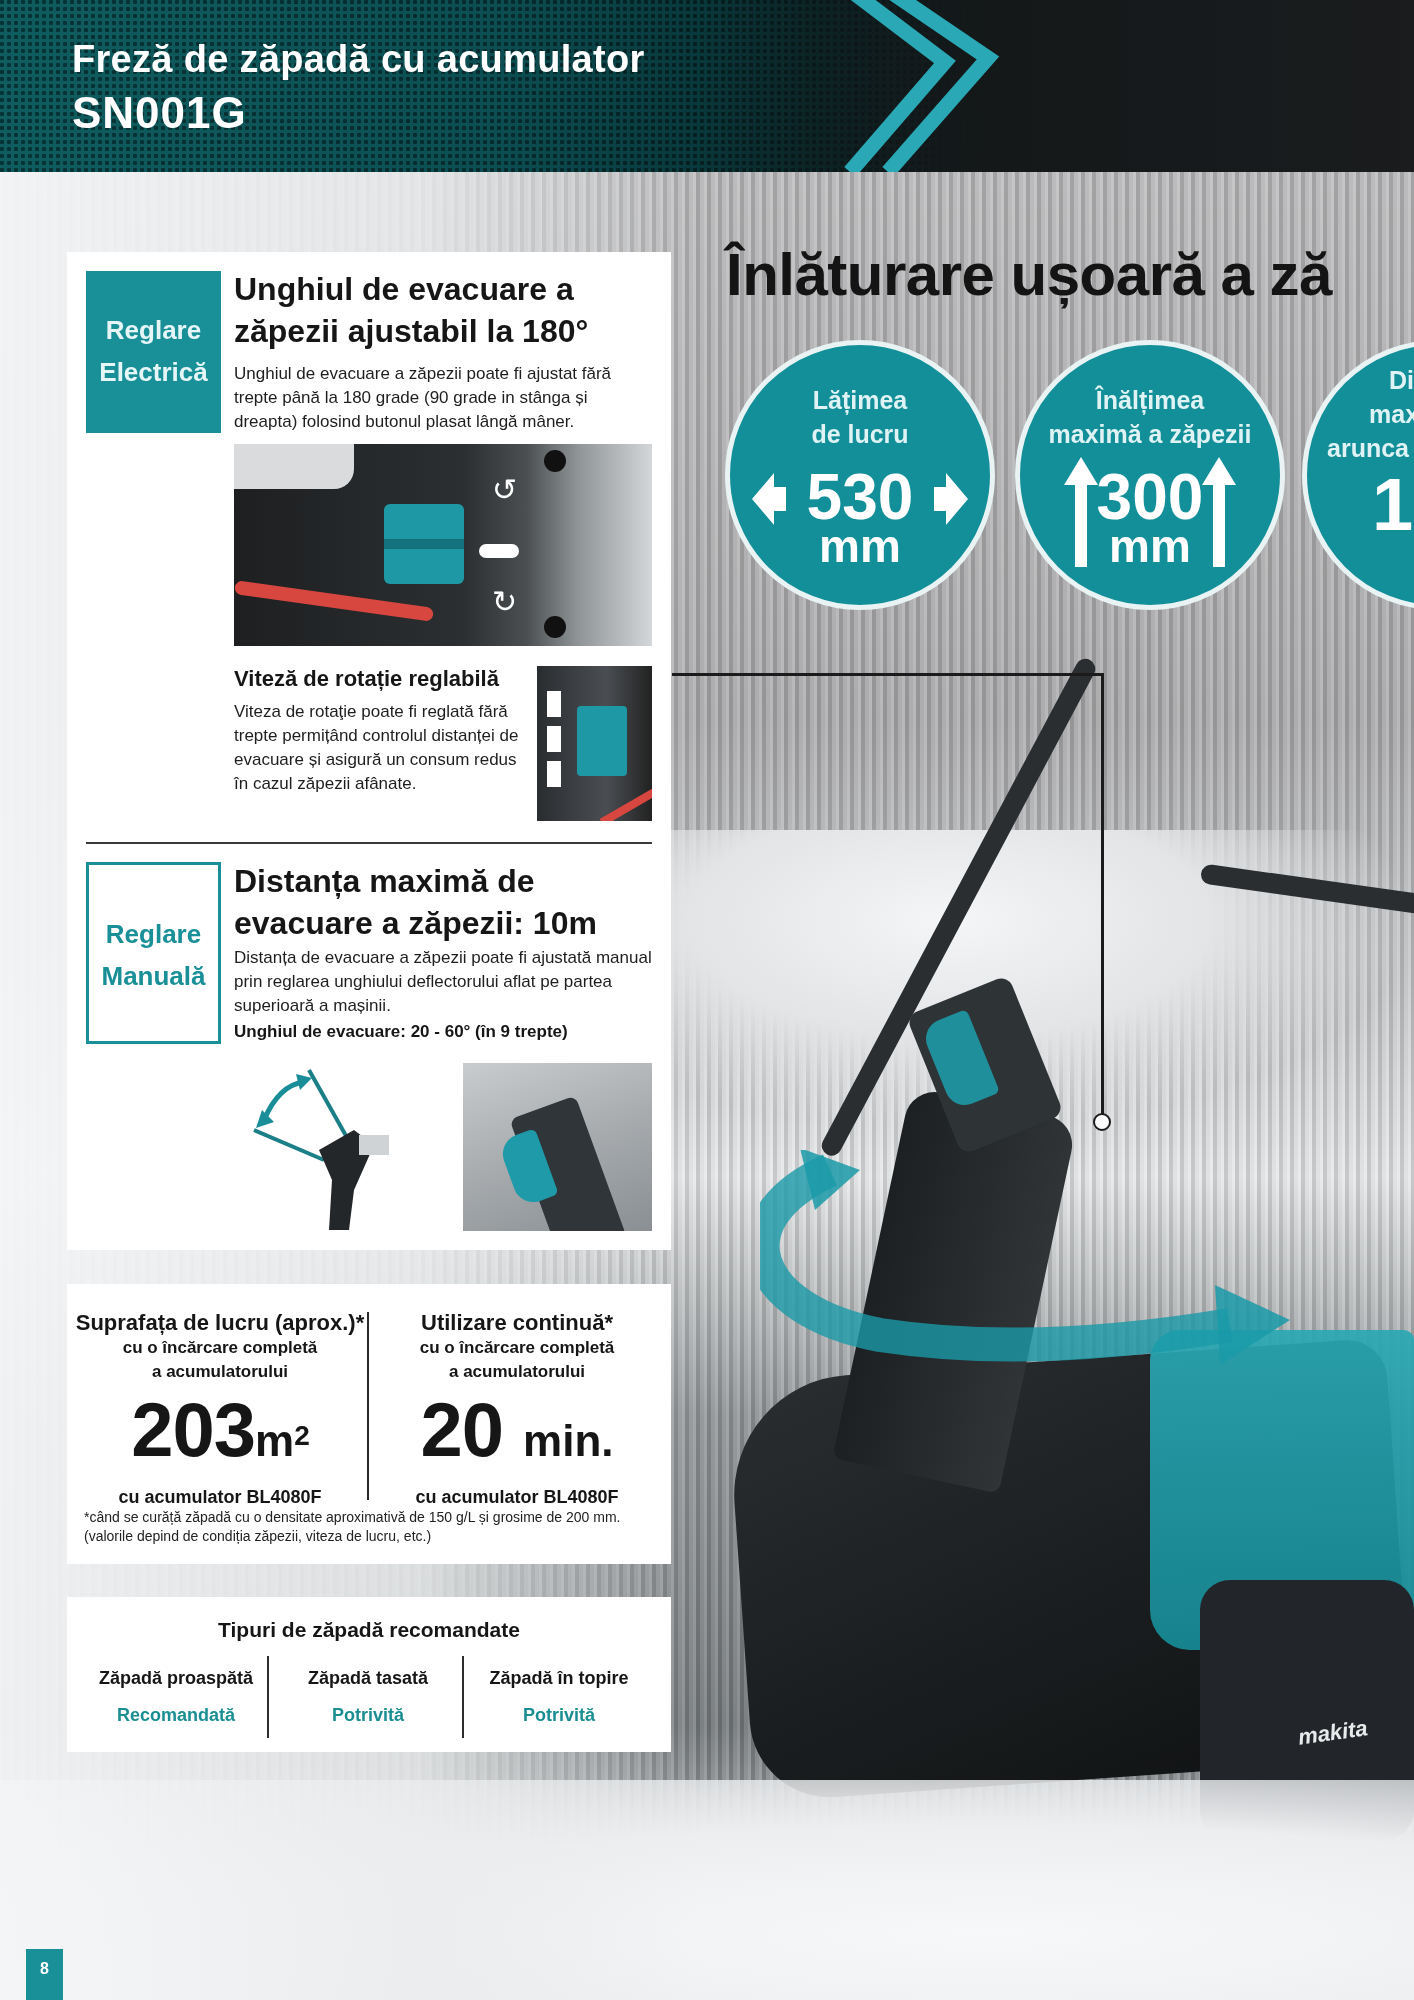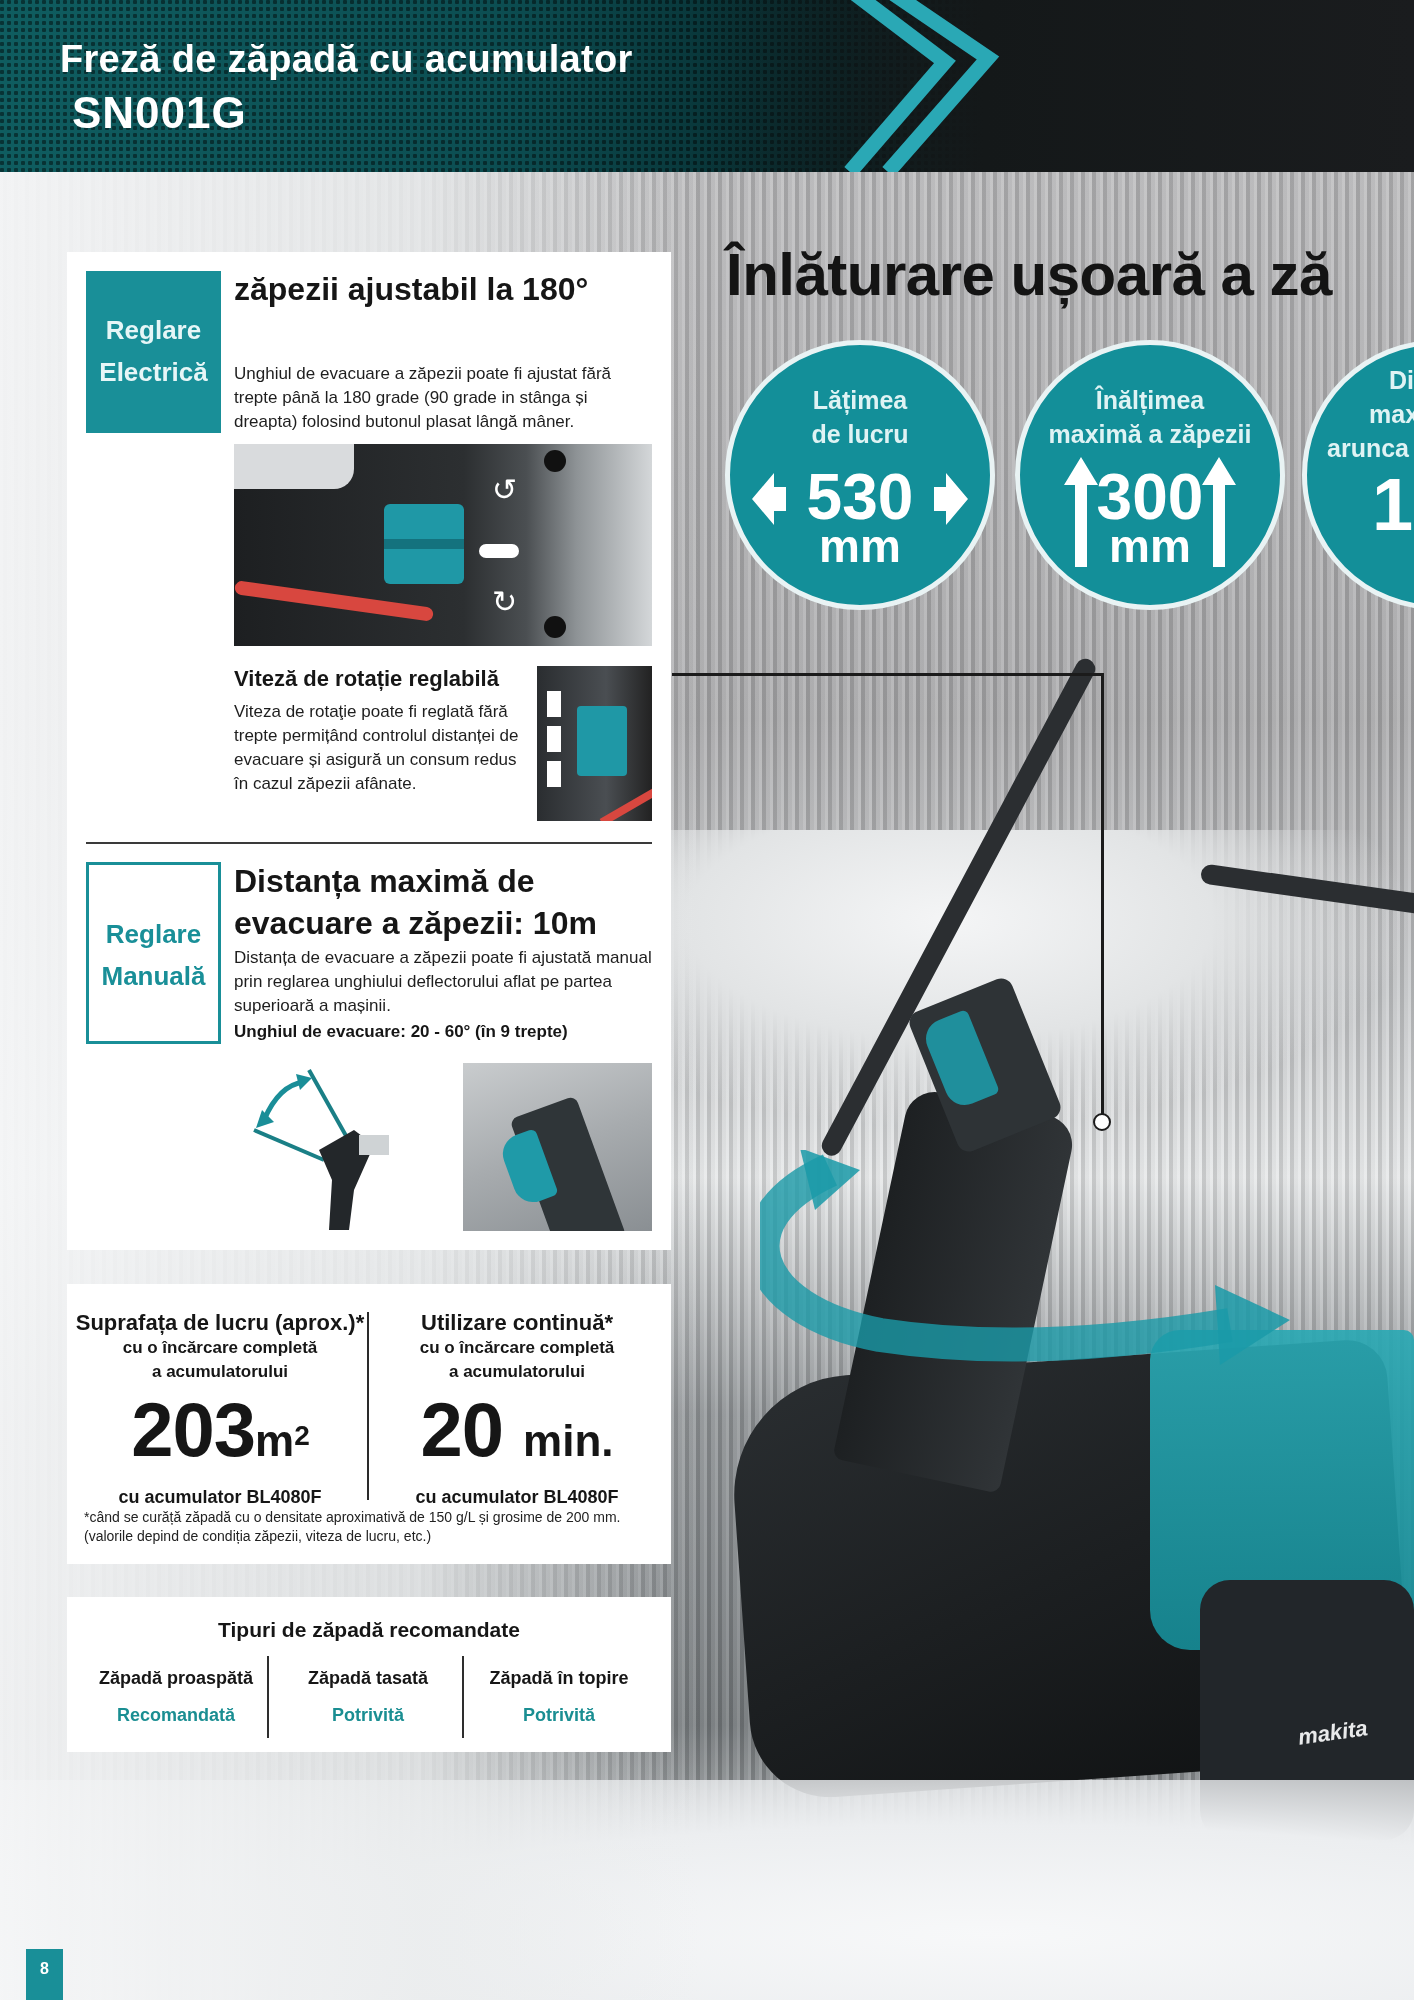--- a/index.html
+++ b/index.html
@@ -9,21 +9,21 @@
   
   .header {
     position: absolute; left: 0; top: 0; width: 1414px; height: 172px;
     background:
       radial-gradient(circle at 2px 2px, rgba(0,0,0,0.45) 2px, transparent 2.5px) 0 0/7px 7px,
       linear-gradient(90deg, #0f5d60 0%, #0c4e52 35%, #07282b 60%, #161a1c 75%, #1a1c1e 100%);
     overflow: hidden;
   }
   .header .fade { position:absolute; left:700px; top:0; width:714px; height:172px;
     background: linear-gradient(90deg, rgba(10,20,22,0) 0%, #141819 40%, #1a1c1e 100%); }
-  .header-title { position: absolute; left: 60px; top: 38px; color: #fff; font-weight: 700; font-size: 38px; letter-spacing: 0.3px; }
+  .header-title { position: absolute; left: 72px; top: 38px; color: #fff; font-weight: 700; font-size: 38px; letter-spacing: 0.3px; }
   .header-model { position: absolute; left: 72px; top: 88px; color: #fff; font-weight: 700; font-size: 44px; letter-spacing: 1px; }
   .chevrons { position: absolute; left: 830px; top: 0; width: 180px; height: 172px; }
 
   
   .photo {
     position: absolute; left: 0; top: 172px; width: 1414px; height: 1828px;
     background:
       repeating-linear-gradient(90deg, rgba(255,255,255,0.18) 0 3px, rgba(60,60,60,0.18) 3px 7px, rgba(200,200,200,0.15) 7px 11px),
       linear-gradient(180deg, #b9b9bb 0%, #a8a8aa 30%, #c6c8ca 45%, #e5e7e8 55%, #8e9295 68%, #6f7477 85%, #e8eaeb 100%);
   }
@@ -189,20 +189,21 @@
   <div class="val">1</div>
 </div>
 
 <div class="panel panel-top"></div>
 
 <div class="tag-filled">
   <div>Reglare</div>
   <div>Electrică</div>
 </div>
 <div class="feat-title" style="top:268px">
+  <div>Unghiul de evacuare a</div>
   <div>zăpezii ajustabil la 180°</div>
 </div>
 <div class="feat-body" style="top:362px; width:410px">Unghiul de evacuare a zăpezii poate fi ajustat fără trepte până la 180 grade (90 grade in stânga și dreapta) folosind butonul plasat lângă mâner.</div>
 
 <div class="img-knob">
   <div style="position:absolute;left:0;top:0;width:120px;height:45px;background:#d9dbdd;border-radius:0 0 20px 0"></div>
   <div style="position:absolute;left:0;top:150px;width:200px;height:14px;background:#d8473f;border-radius:7px;transform:rotate(8deg)"></div>
   <div style="position:absolute;left:150px;top:60px;width:80px;height:80px;background:#1f98a6;border-radius:6px"></div>
   <div style="position:absolute;left:150px;top:95px;width:80px;height:10px;background:#14727e"></div>
   <div style="position:absolute;left:245px;top:100px;width:40px;height:14px;background:#fff;border-radius:7px"></div>

